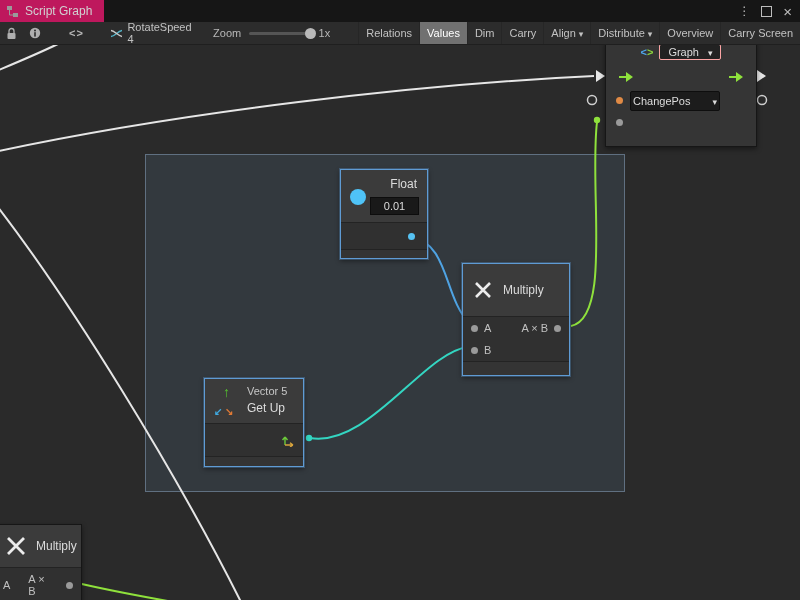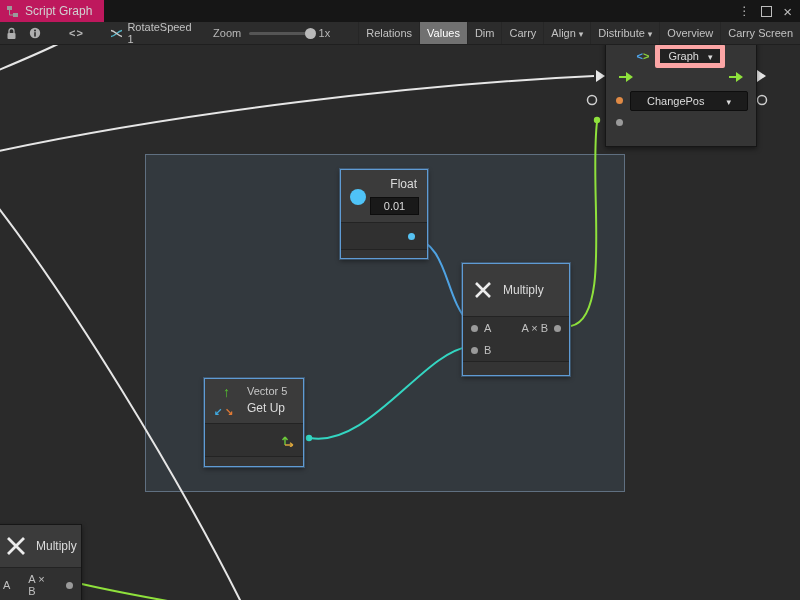--- a/index.html
+++ b/index.html
@@ -45,24 +45,24 @@
   .ntitle{color:#dcdcdc;font-size:12px;}
   .dot{width:7px;height:7px;border-radius:50%;display:inline-block;flex:none;}
   .dot.gray{background:#9a9a9a;} .dot.blue{background:#56c2f2;} .dot.orange{background:#e08a45;}
   .prow{display:flex;align-items:center;height:22px;padding:0 8px;gap:6px;color:#c0c0c0;}
   .prow .right{margin-left:auto;display:flex;align-items:center;gap:6px;}
 
   .floatcircle{position:absolute;left:9px;top:19px;width:16px;height:16px;border-radius:50%;background:#4fc3f7;}
   .valuebox{position:absolute;right:8px;top:27px;width:47px;height:16px;background:#191919;border:1px solid #0d0d0d;
             color:#dcdcdc;display:flex;align-items:center;justify-content:center;font-size:11px;}
 
-  .pill{display:inline-flex;align-items:center;gap:9px;background:#222;border:5px solid #fca5a5;
+  .pill{display:inline-flex;align-items:center;gap:9px;background:#222;border:1px solid #fca5a5;
         border-radius:2px;padding:1px 8px;color:#dcdcdc;font-size:11px;}
   .dd{position:absolute;background:#1c1c1c;border:1px solid #0e0e0e;border-radius:2px;color:#dcdcdc;
-      display:flex;align-items:center;padding:0 16px;gap:6px;font-size:11px;}
+      display:flex;align-items:center;padding:0 2px;gap:6px;font-size:11px;}
   .logo-l{color:#4fa7ee;font-weight:bold;} .logo-r{color:#8cd43c;font-weight:bold;}
 
   .varrow-up{color:#54c42e;font-size:14px;font-weight:bold;line-height:1;}
   .mini-arrow{font-size:10px;line-height:1;font-weight:bold;}
   .mini-teal{color:#3fa9e0;} .mini-orange{color:#e07a35;}
 </style>
 </head>
 <body>
 
 <div class="app">
@@ -97,21 +97,21 @@
         <rect x="5.2" y="5.2" width="1.6" height="4.4" fill="#2c2c2c"></rect>
       </svg>
     </span>
     <span class="codeicon">&lt;&gt;</span>
 
     <span class="chip">
       <svg width="14" height="11">
         <path d="M1 8.5 C5 8.5 8 2.5 13 2.5" stroke="#53b4c8" fill="none" stroke-width="1.5"></path>
         <path d="M1 2.5 C5 2.5 8 8.5 13 8.5" stroke="#c8c8c8" fill="none" stroke-width="1.5"></path>
       </svg>
-      <span>RotateSpeed 1</span>
+      <span>RotateSpeed 4</span>
     </span>
 
     <span class="zoomlbl">Zoom</span>
     <span class="slider">
       <span class="track"></span>
       <span class="handle"></span>
     </span>
     <span class="zoomval">1x</span>
 
     <div class="tbtns">

